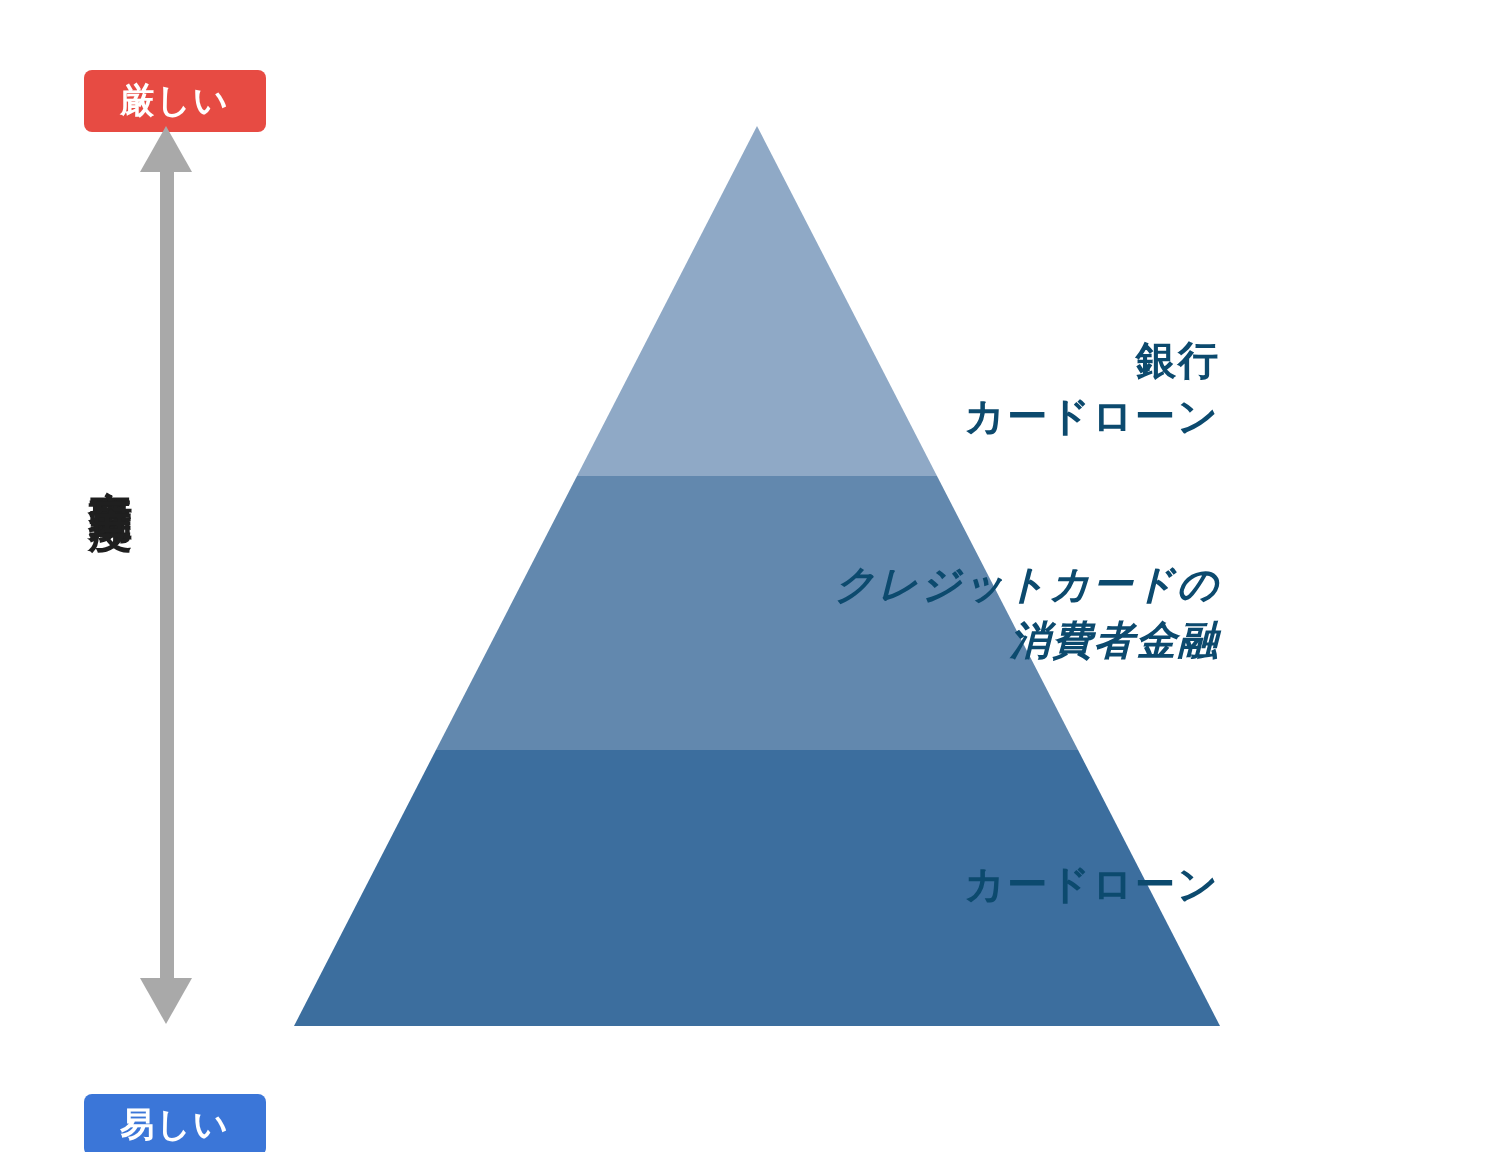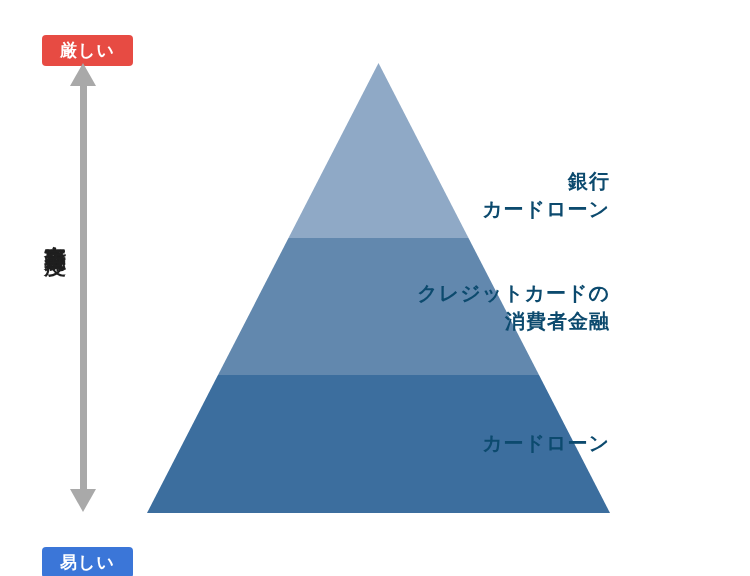--- a/index.html
+++ b/index.html
@@ -93,21 +93,21 @@
     left: 0;
     width: 100%;
     text-align: right;
     color: #0c4a6e;
     font-size: 20px;
     font-weight: bold;
     line-height: 28px;
     letter-spacing: 1px;
   }
   .tier-label-1 { top: 104px; }
-  .tier-label-2 { top: 216px; }
+  .tier-label-2 { top: 216px; font-style: italic; }
   .tier-label-3 { top: 366px; }
   .tier-label span { display: block; }
 </style>
 </head>
 <body>
 
 <div class="canvas">
 
   <div class="badge badge-top" style="background-color: rgb(231, 75, 67); margin-top: 16px;">厳しい</div>
 

